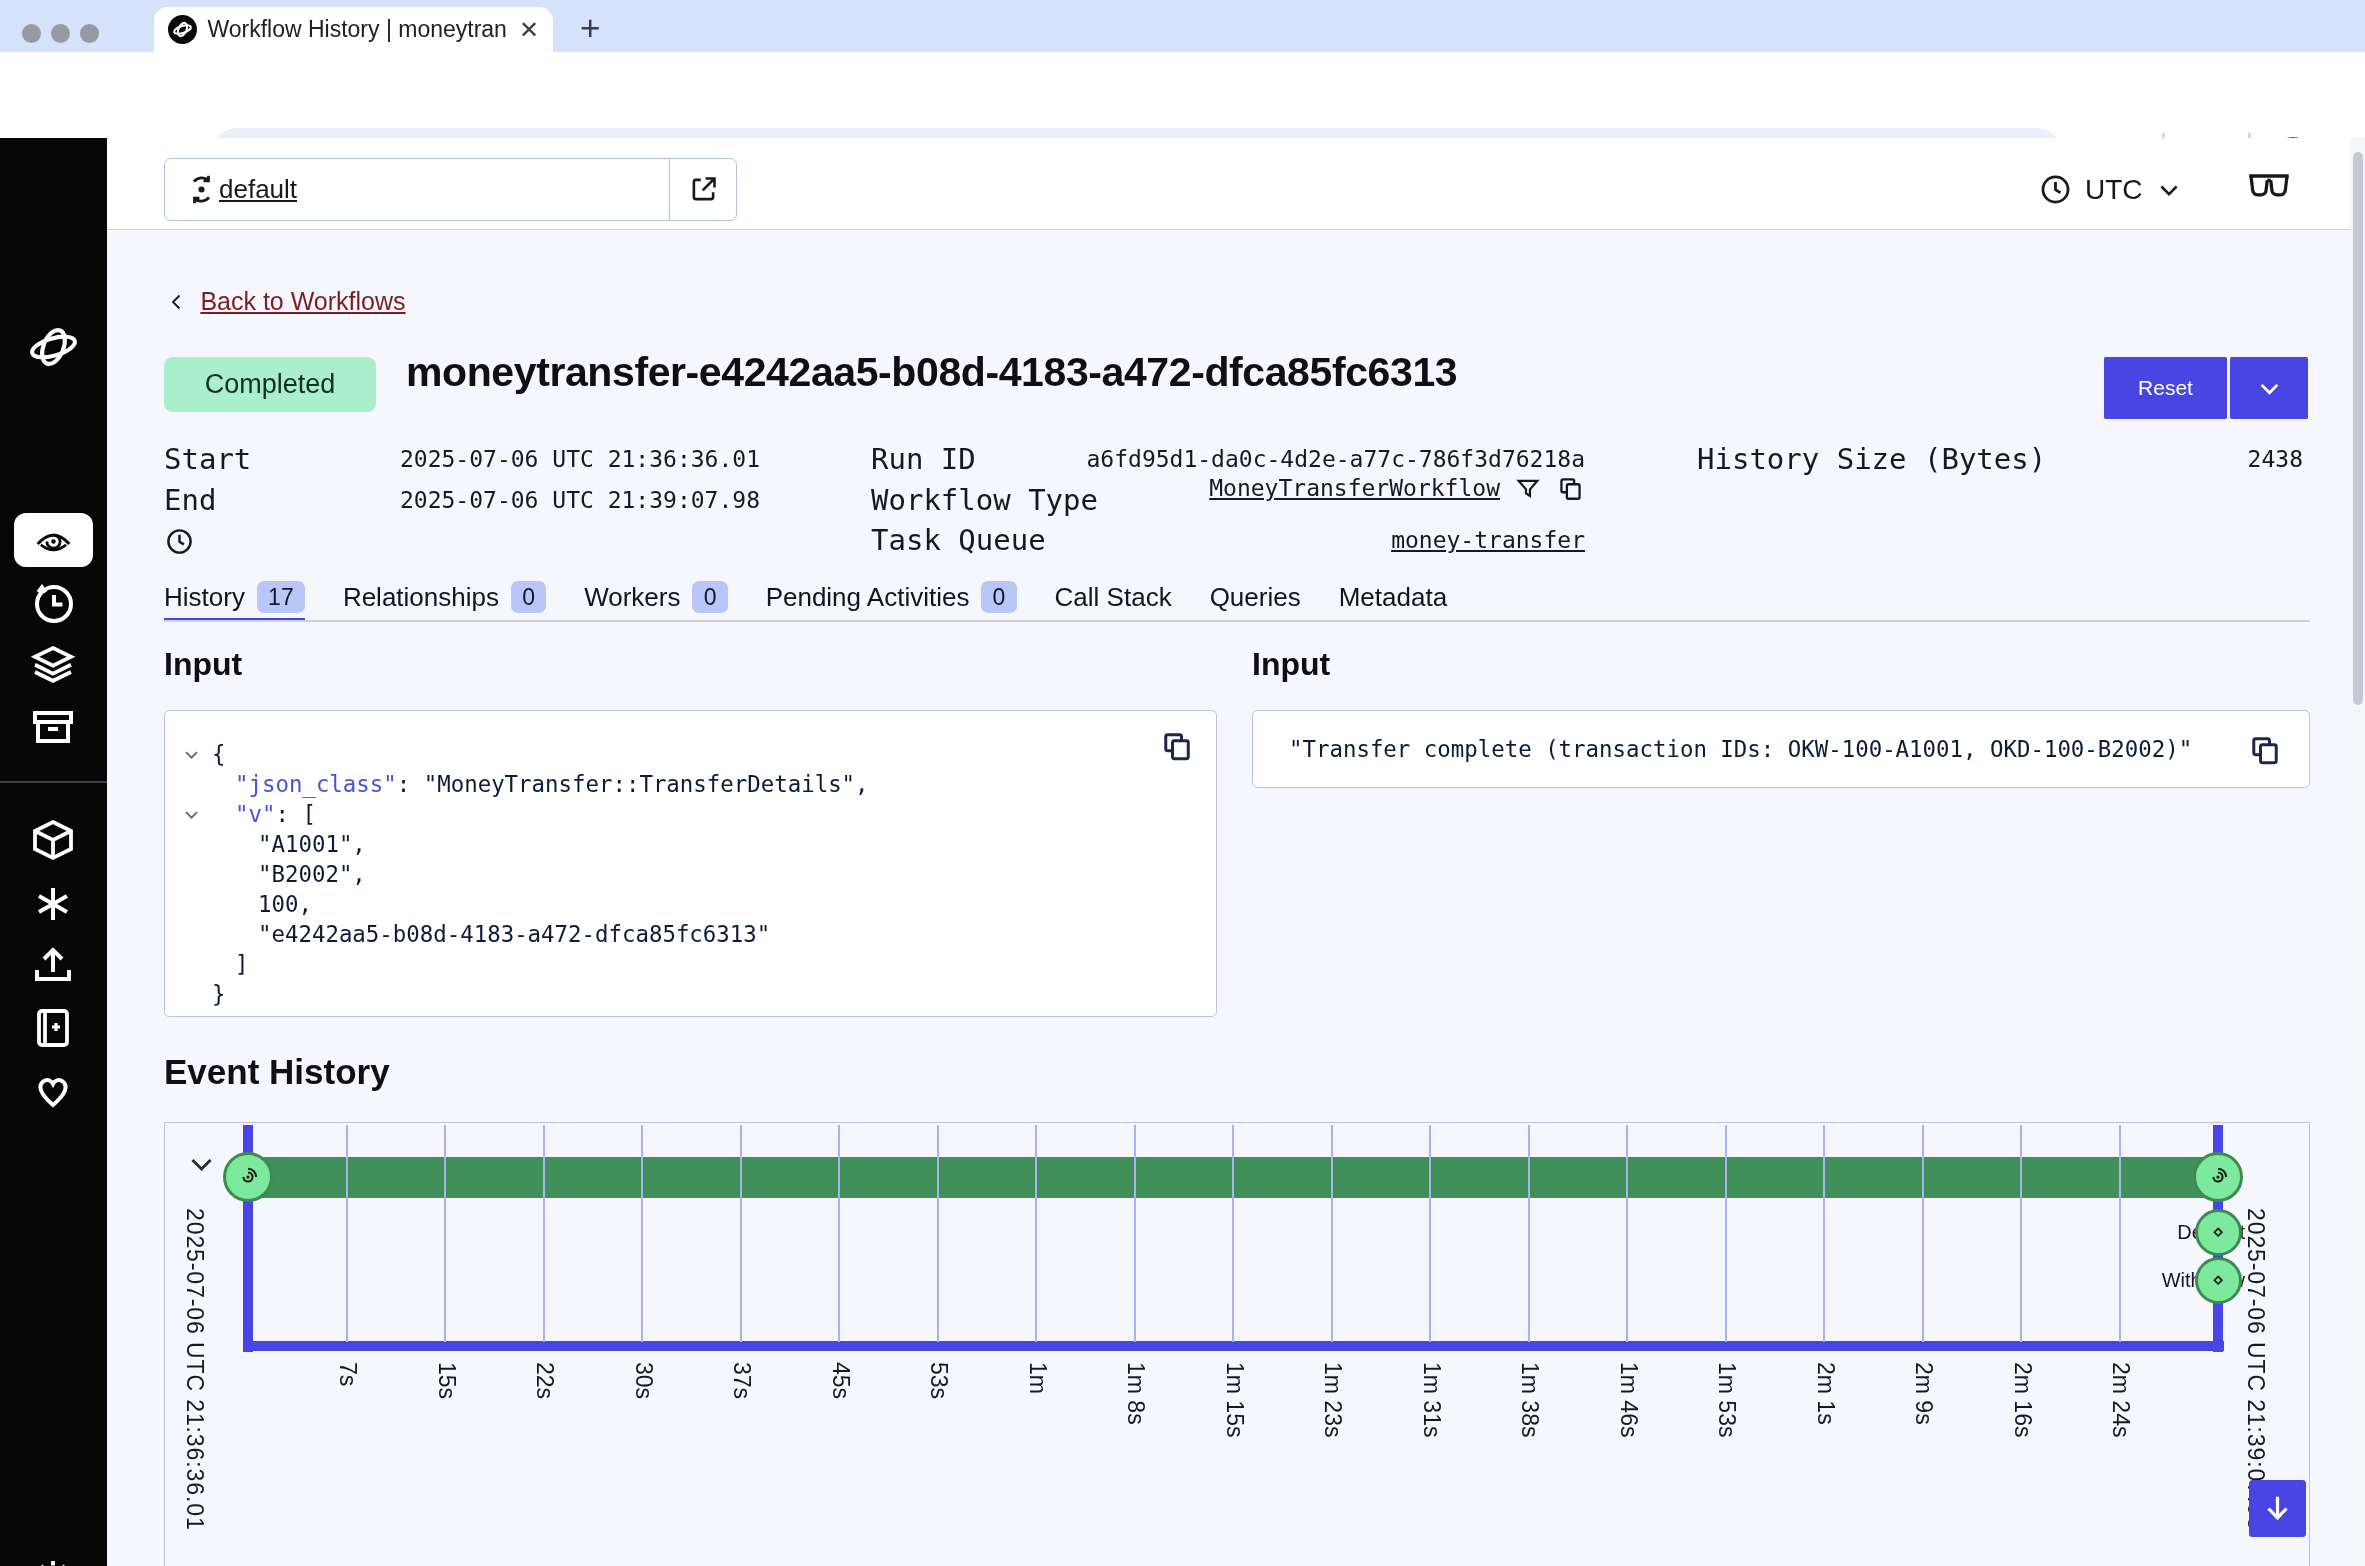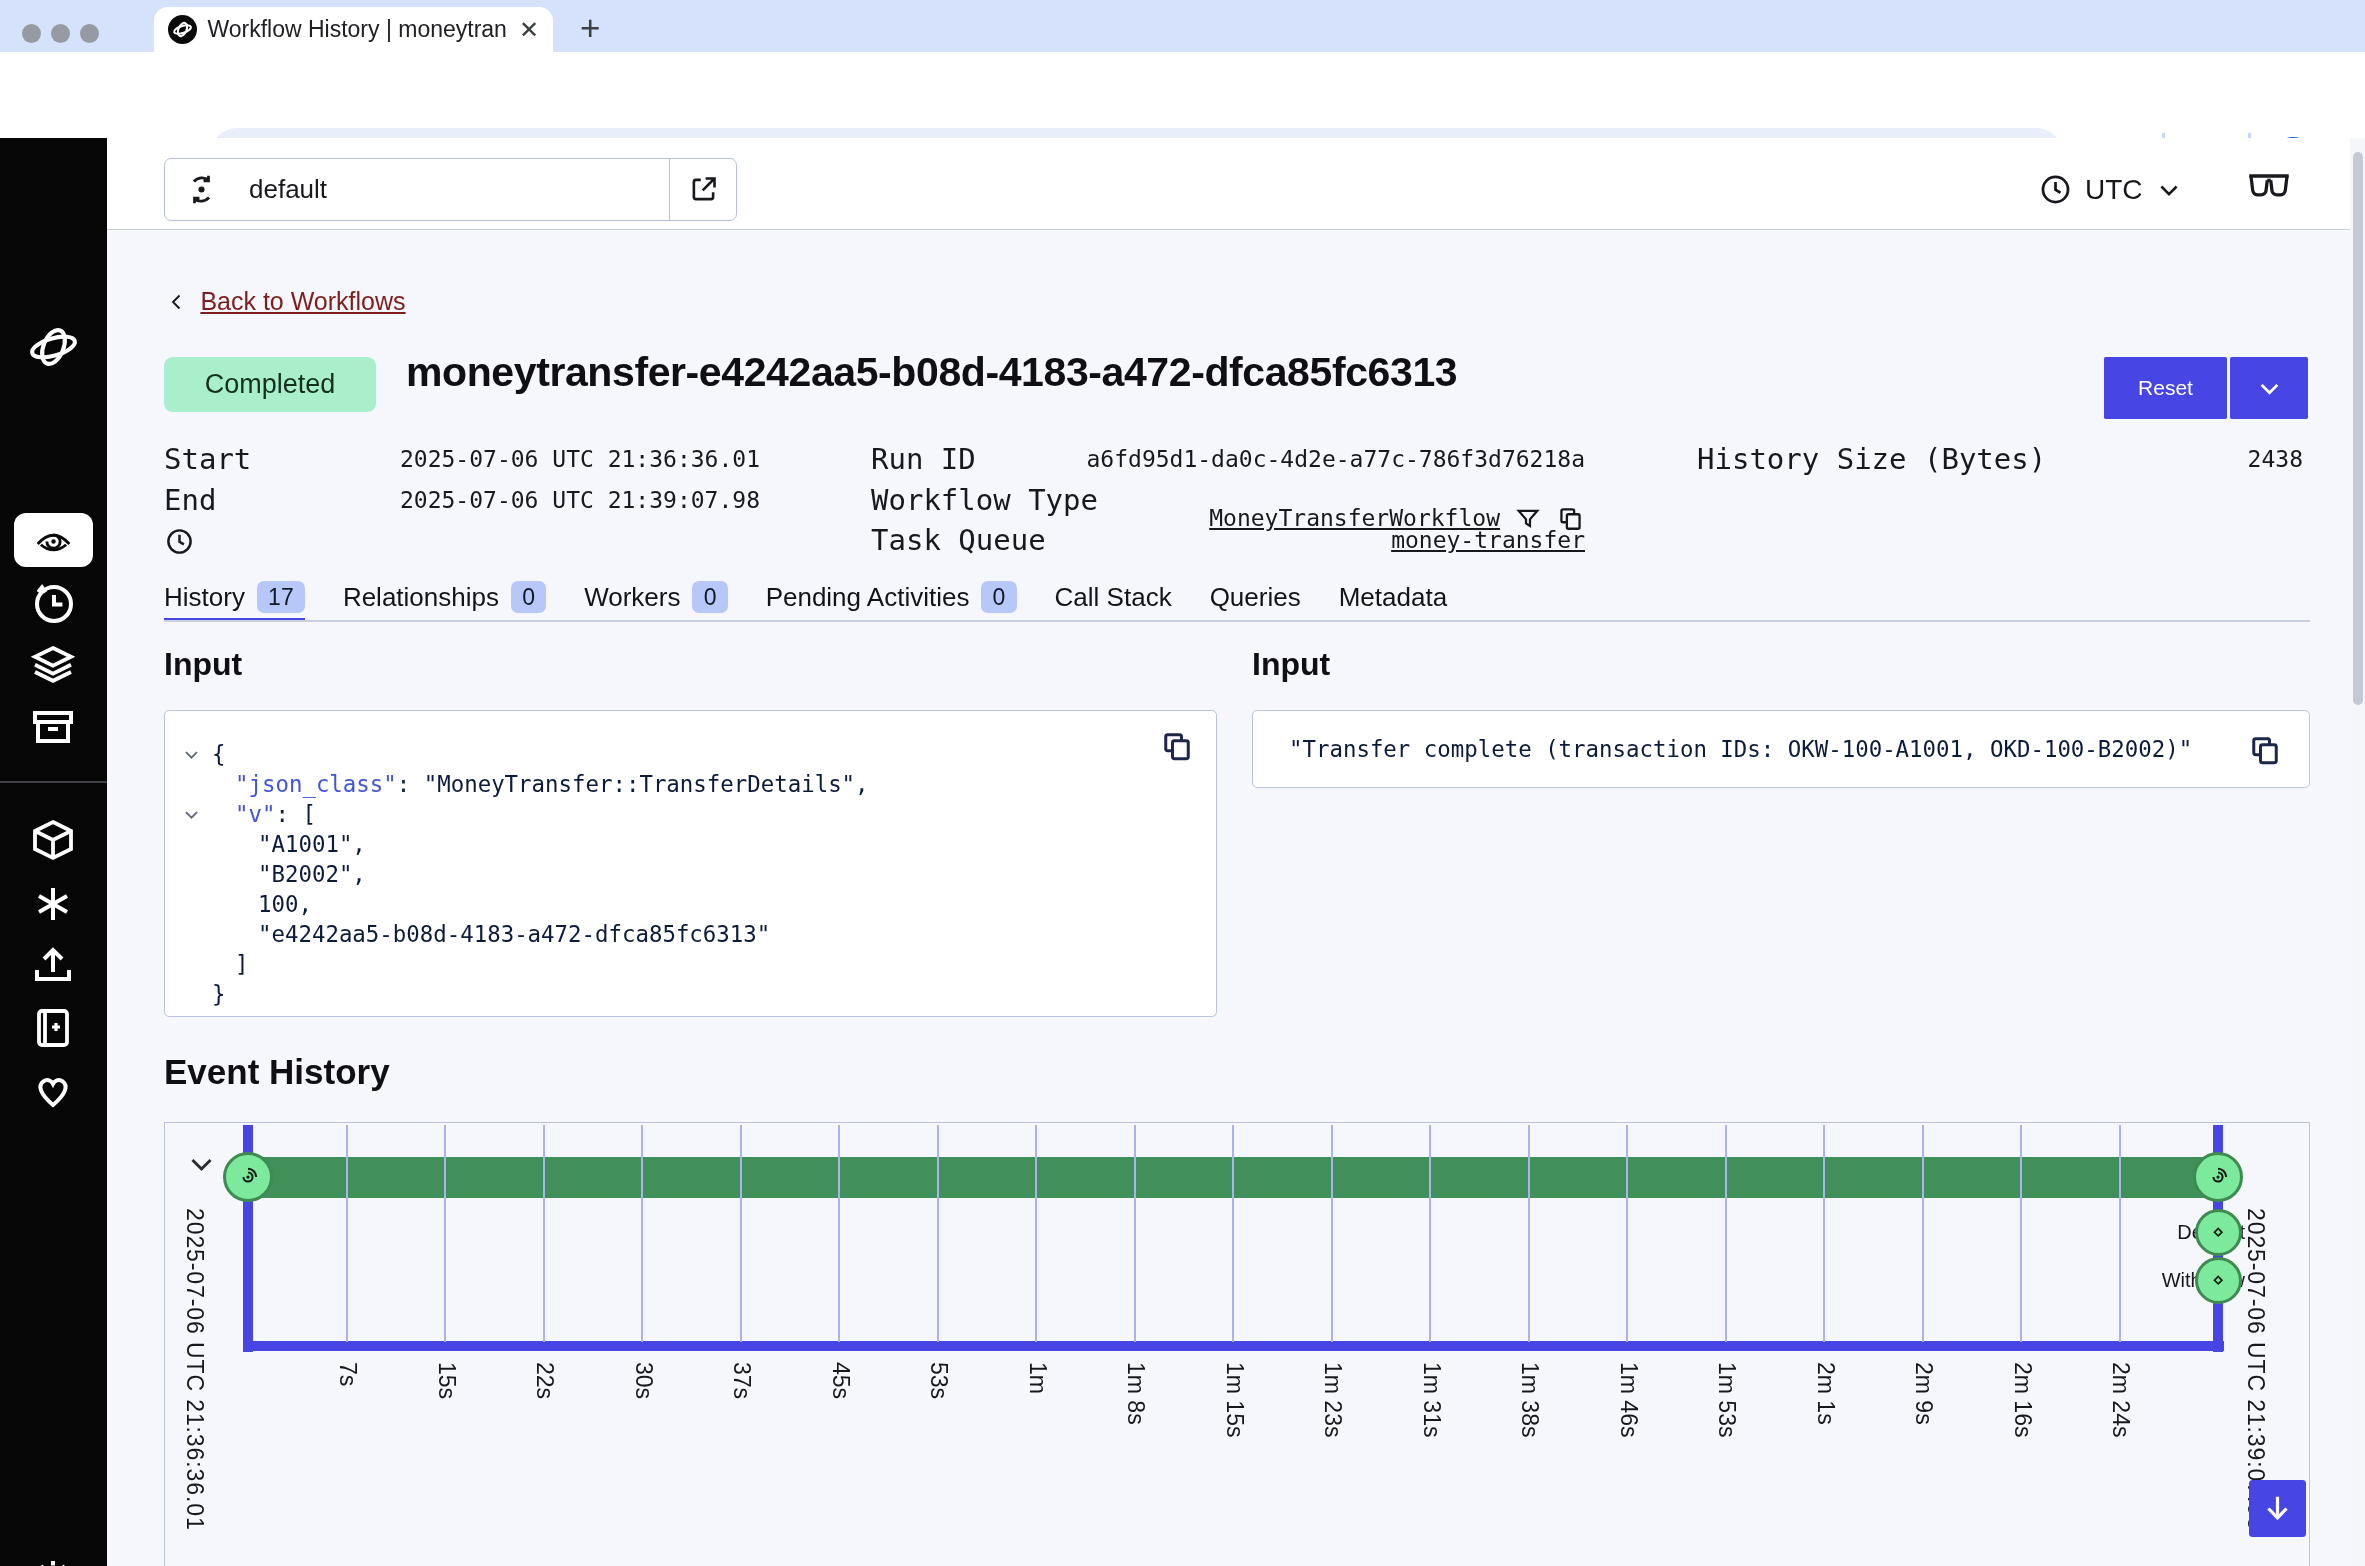--- a/index.html
+++ b/index.html
@@ -28,21 +28,21 @@
   #sidebar{left:0;top:138px;width:107px;height:1428px;background:#060606;}
   .sb-icon{left:29px;}
   #sb-active{left:14px;top:375px;width:79px;height:54px;background:#ffffff;border-radius:12px;
              display:flex;align-items:center;justify-content:center;}
   #sb-divider{left:0;top:643px;width:107px;height:1.7px;background:#3d4046;}
 
   
   #appheader{left:107px;top:138px;width:2259px;height:92px;background:#ffffff;border-bottom:1.7px solid #c6cde1;box-sizing:border-box;}
   #ns-box{left:164px;top:158px;width:573px;height:63px;border:1.7px solid #b6c0de;border-radius:7px;background:#fff;
           display:flex;align-items:center;box-sizing:border-box;}
-  #ns-label{margin-left:30px;font-size:26px;color:#17191c;flex:1;}
+  #ns-label{margin-left:0;font-size:26px;color:#17191c;flex:1;text-decoration:underline;}
   #ns-open{width:67px;height:100%;border-left:1.7px solid #b6c0de;display:flex;align-items:center;justify-content:center;box-sizing:border-box;}
   #tz-group{left:2038px;top:158px;height:63px;display:flex;align-items:center;gap:12px;}
   #tz-label{font-size:28px;color:#17191c;}
   #glasses{left:2245px;top:169px;}
 
   
   #page{left:107px;top:231px;width:2259px;height:1336px;background:#f6f7fc;}
 
   #back-link{left:166px;top:287px;display:flex;align-items:center;gap:12px;}
   #back-link span{font-size:25px;font-weight:500;text-decoration:underline;color:#7f1d1d;}
@@ -318,21 +318,21 @@
   <div class="abs" style="left:164px;top:526px;">
     <svg width="31" height="31" viewBox="0 0 24 24" fill="none" stroke="#17191f" stroke-width="1.9">
         <circle cx="12" cy="12" r="8.6"></circle>
         <path d="M12 6.8v5.4l3.4 2"></path>
       </svg>
   </div>
 
   <div class="abs dl" style="left:871px;top:442px;">Run ID</div>
   <div class="abs dv" style="left:1036px;top:442px;width:549px;">a6fd95d1-da0c-4d2e-a77c-786f3d76218a</div>
   <div class="abs dl" style="left:871px;top:483px;">Workflow Type</div>
-  <div class="abs dv dflex" style="left:1036px;top:501px;width:549px;">
+  <div class="abs dv dflex" style="left:1036px;top:471px;width:549px;">
     <span class="dlink">MoneyTransferWorkflow</span>
     <span>
       <svg width="28" height="28" viewBox="0 0 24 24" fill="none" stroke="#15171b" stroke-width="1.9">
           <path d="M4 5h16l-6.3 7.3V18l-3.4-2.3v-3.4z"></path>
         </svg>
     </span>
     <span>
       <svg width="29" height="29" viewBox="0 0 24 24" fill="none" stroke="#15171b" stroke-width="1.9">
           <rect x="9" y="8.5" width="10.5" height="12" rx="1.3"></rect>
           <path d="M15 8.5V5.8A1.3 1.3 0 0 0 13.7 4.5H5.8A1.3 1.3 0 0 0 4.5 5.8v8a1.3 1.3 0 0 0 1.3 1.3H9"></path>

